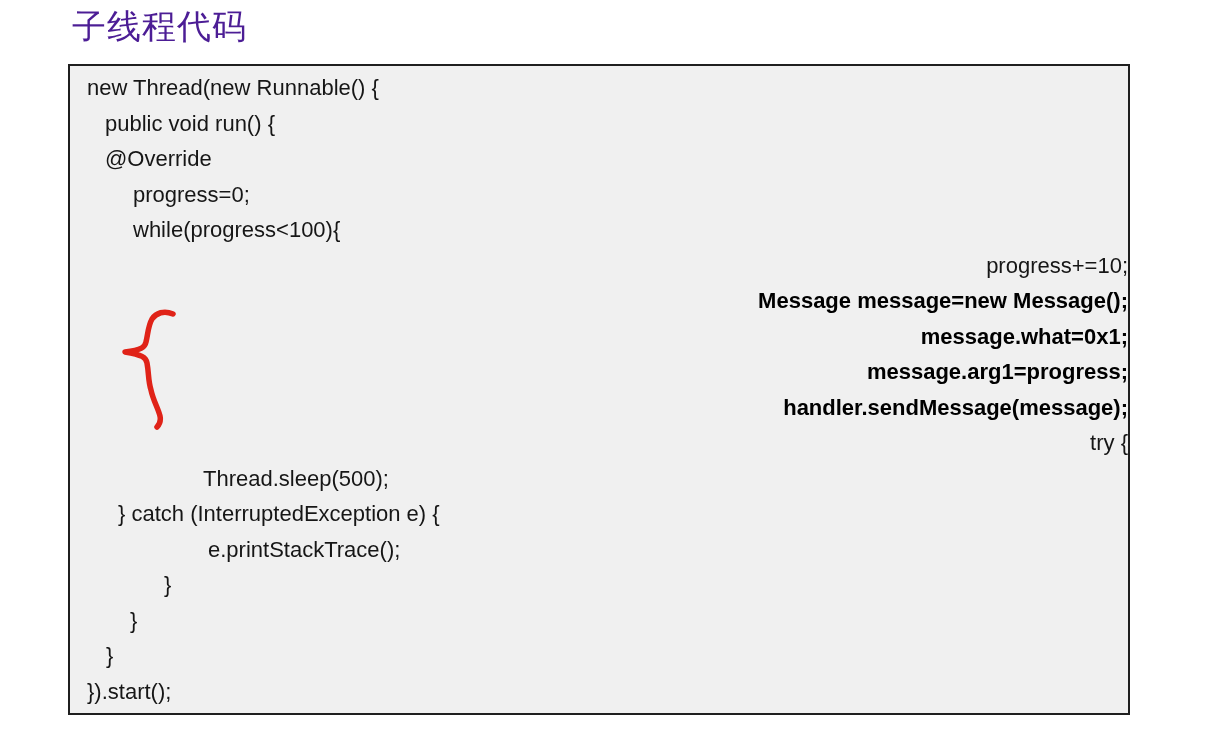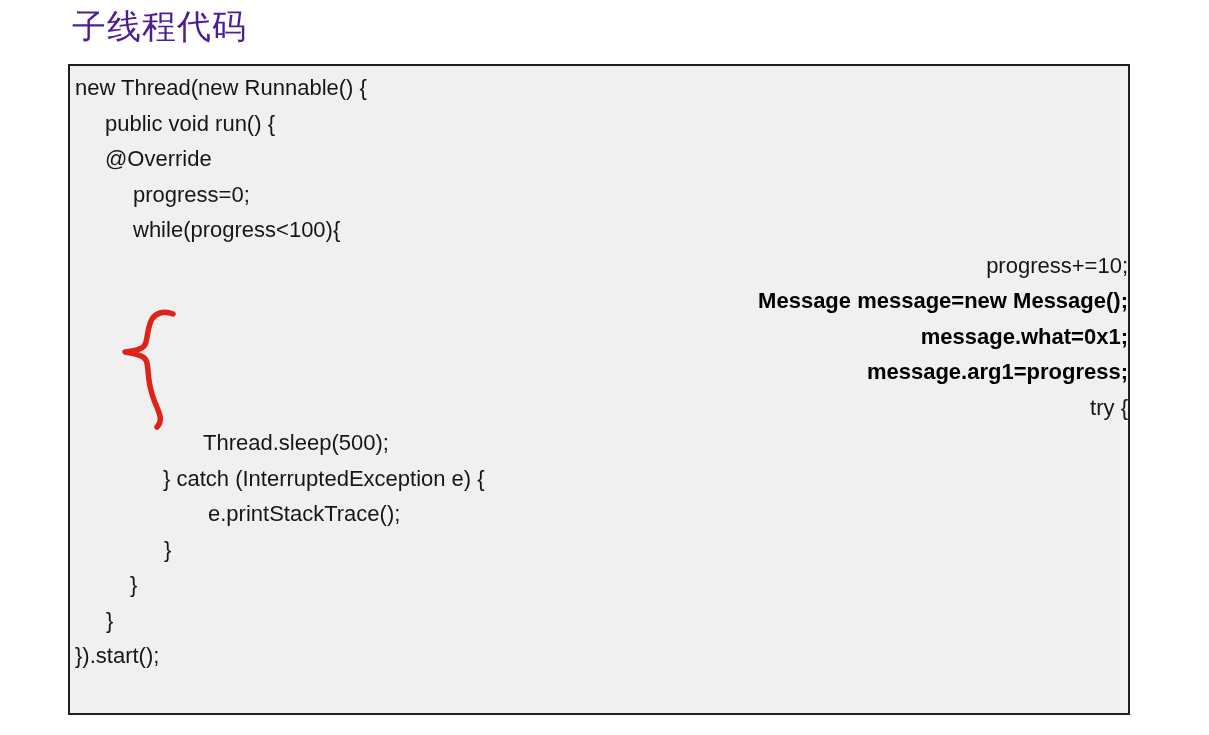--- a/index.html
+++ b/index.html
@@ -42,26 +42,26 @@
     line-height: 35.5px;
     font-size: 22px;
     color: #161616;
     white-space: pre;
   }
   .ln.b {
     font-weight: 700;
     color: #000000;
   }
   
-  .i5   { padding-left: 5px; }
+  .i5   { padding-left: 5px; margin-left: 12px; }
   .i35  { padding-left: 35px; }
   .i36  { padding-left: 36px; }
   .i60  { padding-left: 60px; }
   .i63  { padding-left: 63px; }
-  .i93  { padding-left: 93px; }
+  .i93  { padding-left: 48px; }
   .i94  { padding-left: 94px; }
   .i98  { padding-left: 98px; text-align: right; }
   .i133 { padding-left: 133px; }
   .i138 { padding-left: 138px; }
   #brace {
     position: absolute;
     left: 118px;
     top: 306px;
     width: 62px;
     height: 124px;
@@ -78,20 +78,21 @@
   <div id="codebox">
     <div class="ln i5">new Thread(new Runnable() {</div>
     <div class="ln i35">public void run() {</div>
     <div class="ln i35">@Override</div>
     <div class="ln i63">progress=0;</div>
     <div class="ln i63">while(progress&lt;100){</div>
     <div class="ln i98">progress+=10;</div>
     <div class="ln i98 b">Message message=new Message();</div>
     <div class="ln i98 b">message.what=0x1;</div>
     <div class="ln i98 b">message.arg1=progress;</div>
+    <div class="ln i98 b">handler.sendMessage(message);</div>
     <div class="ln i98">try {</div>
     <div class="ln i133">Thread.sleep(500);</div>
     <div class="ln i93">} catch (InterruptedException e) {</div>
     <div class="ln i138">e.printStackTrace();</div>
     <div class="ln i94">}</div>
     <div class="ln i60">}</div>
     <div class="ln i36">}</div>
     <div class="ln i5">}).start();</div>
   </div>
 

